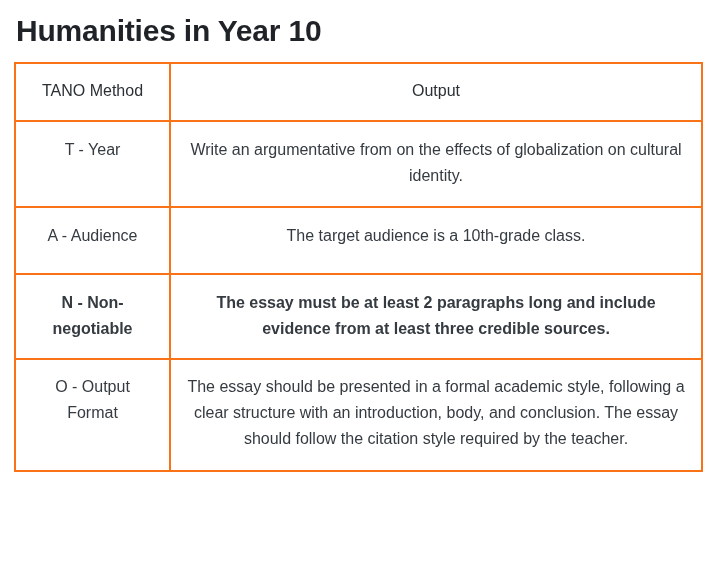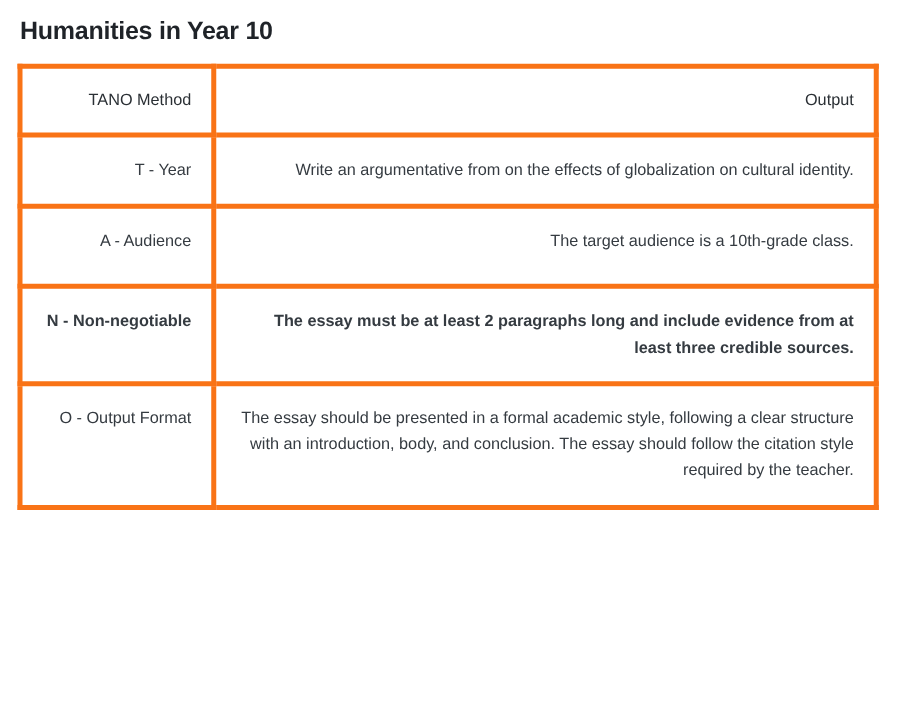--- a/index.html
+++ b/index.html
@@ -12,42 +12,42 @@
     height: 570px;
     font-family: "Liberation Sans", sans-serif;
     color: #25292e;
     overflow: hidden;
   }
   .page {
     padding: 14px 16px 0 14px;
     box-sizing: border-box;
   }
   .page-title {
-    font-size: 20px;
+    font-size: 30px;
     font-weight: bold;
     color: #1f2328;
     letter-spacing: -0.2px;
     margin: 0 0 14px 2px;
   }
   table.tano-table {
     border-collapse: collapse;
     width: 689px;
     table-layout: fixed;
     border: 1px solid #e4e6e8;
     border-radius: 6px;
     background: #ffffff;
   }
   table.tano-table th,
   table.tano-table td {
-    border: 4px solid #f97316;
+    border: 2px solid #f97316;
     vertical-align: top;
-    text-align: right;
+    text-align: center;
     font-weight: normal;
     padding: 14px 16px 16px 16px;
-    font-size: 13px;
+    font-size: 16px;
     line-height: 1.62;
     color: #353b41;
   }
   table.tano-table th {
     color: #2b3035;
   }
   col.col-method { width: 155px; }
   col.col-prompt { width: auto; }
   .head-method { padding-top: 16px; }
   .head-prompt { padding-top: 44px; }

